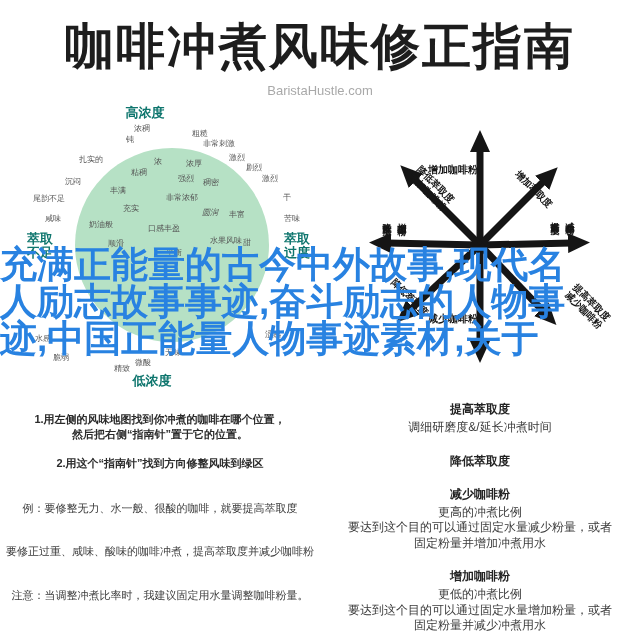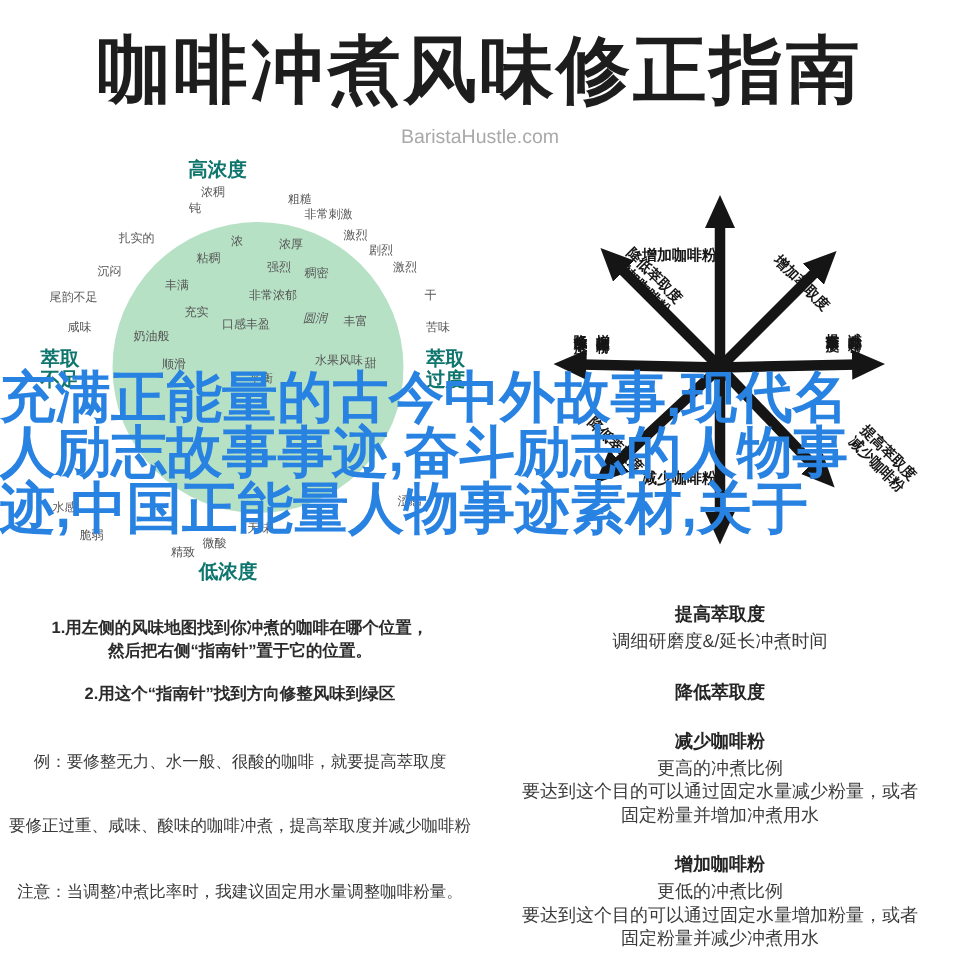--- a/index.html
+++ b/index.html
@@ -82,21 +82,21 @@
       <span class="fword" style="left: 194px; top: 63px;">浓厚</span>
       <span class="fword" style="left: 139px; top: 72px;">粘稠</span>
       <span class="fword" style="left: 186px; top: 78px;">强烈</span>
       <span class="fword" style="left: 211px; top: 82px; text-align: center;">稠密</span>
       <span class="fword" style="left: 118px; top: 90px;">丰满</span>
       <span class="fword" style="left: 182px; top: 97px;">非常浓郁</span>
       <span class="fword" style="left: 131px; top: 108px;">充实</span>
       <span class="fword" style="left: 210px; top: 112px; font-style: italic;">圆润</span>
       <span class="fword" style="left: 237px; top: 114px;">丰富</span>
       <span class="fword" style="left: 101px; top: 124px;">奶油般</span>
-      <span class="fword" style="left: 164px; top: 116px;">口感丰盈</span>
+      <span class="fword" style="left: 164px; top: 128px;">口感丰盈</span>
       <span class="fword" style="left: 116px; top: 143px;">顺滑</span>
       <span class="fword" style="left: 211px; top: 140px; margin-left: 15px;">水果风味</span>
       <span class="fword" style="left: 247px; top: 142px;">甜</span>
       <span class="fword" style="left: 174px; top: 152px;">平衡</span>
       <span class="fword" style="left: 273px; top: 234px;">涩感</span>
       <span class="fword" style="left: 43px; top: 238px;">水感</span>
       <span class="fword" style="left: 61px; top: 257px;">脆弱</span>
       <span class="fword" style="left: 173px; top: 252px;">无味</span>
       <span class="fword" style="left: 143px; top: 262px;">微酸</span>
       <span class="fword" style="left: 122px; top: 268px;">精致</span>

